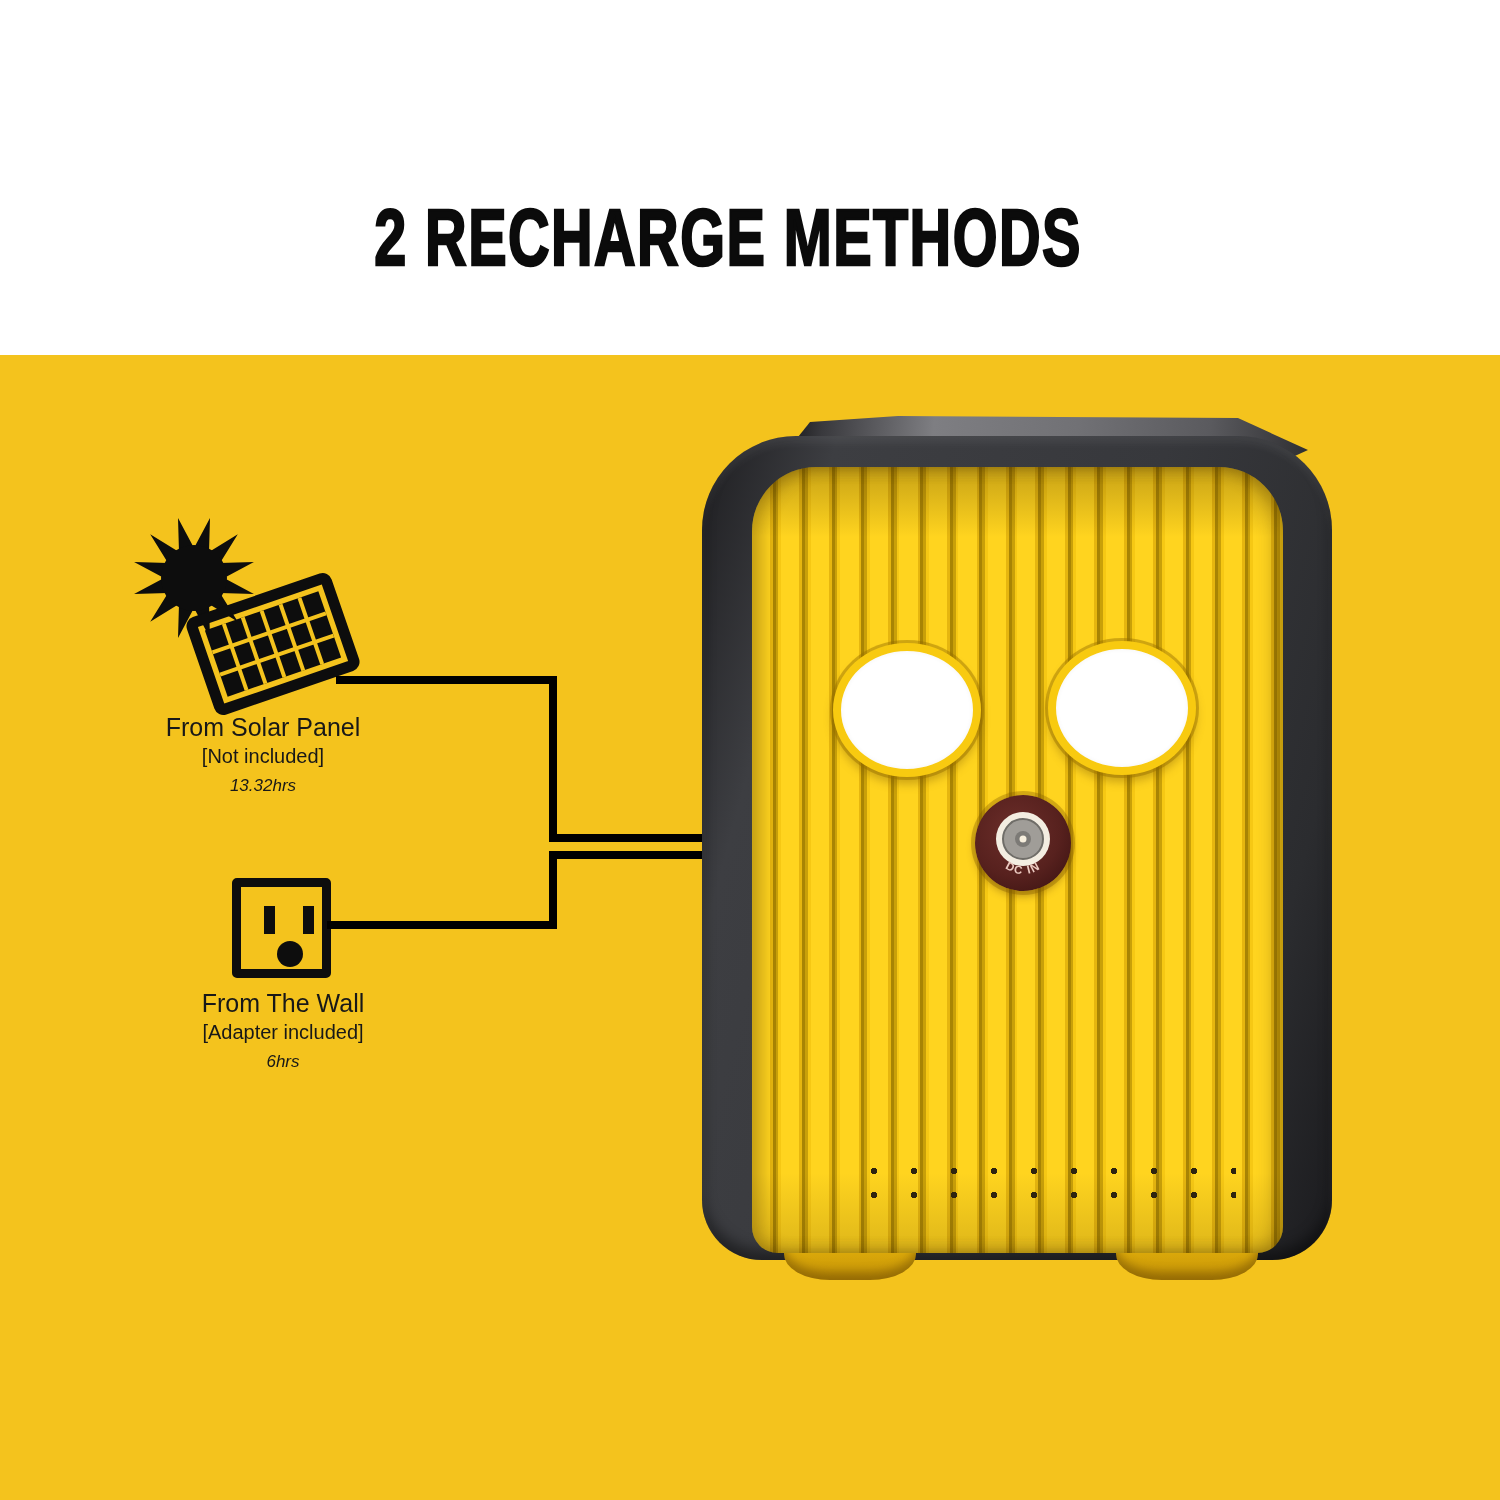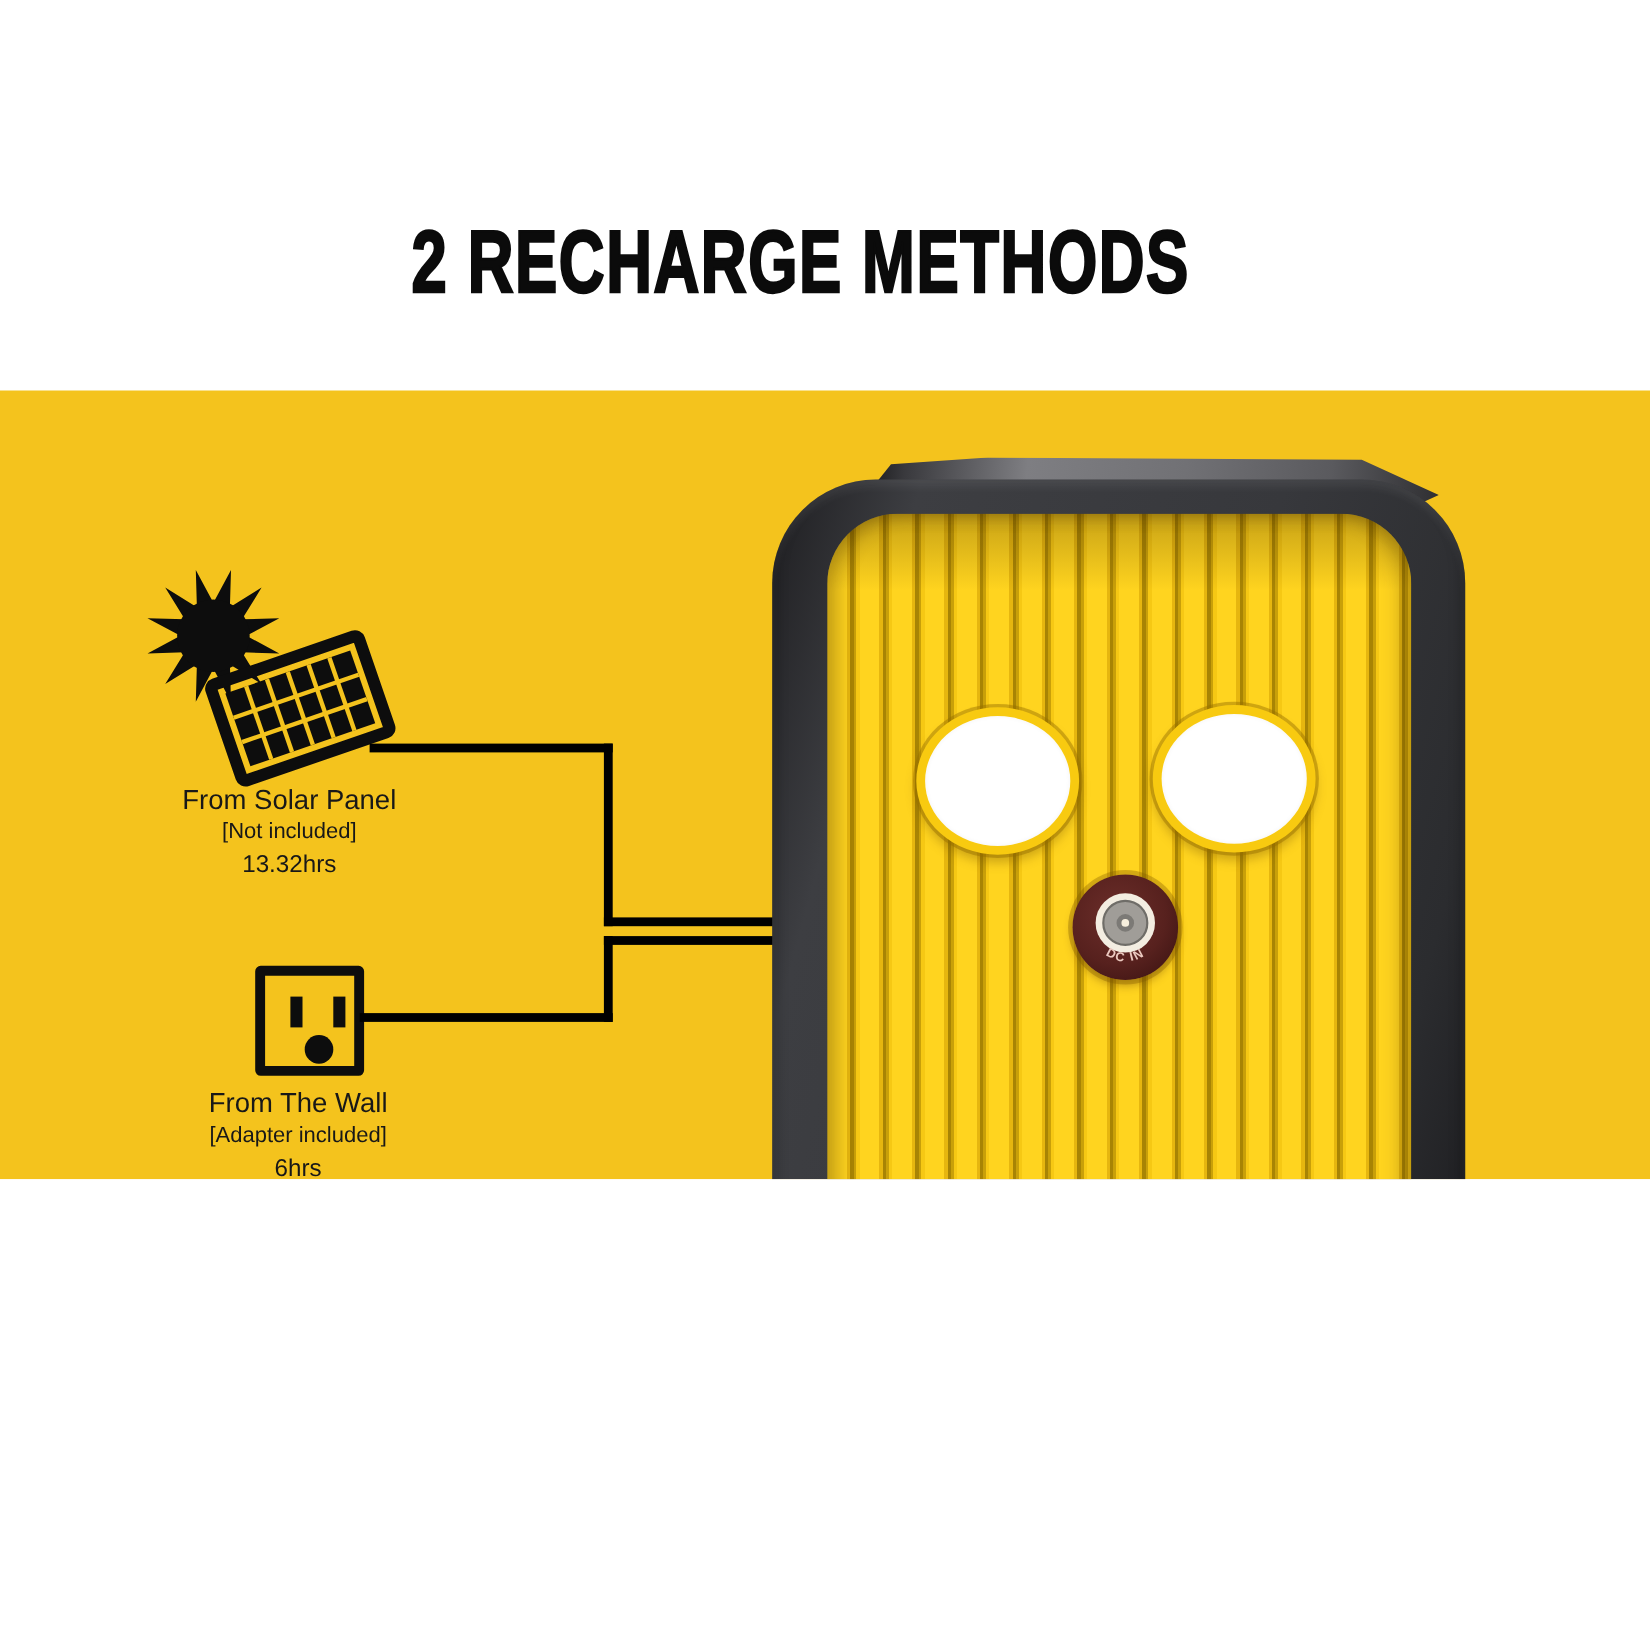--- a/index.html
+++ b/index.html
@@ -1,18 +1,18 @@
 <!DOCTYPE html>
 <html><head>
 <meta charset="utf-8">
 <style>
   * { margin:0; padding:0; box-sizing:border-box; }
   html,body { background:#ffffff; }
   .page {
-    position:relative; width:1500px; height:1072px; overflow:hidden;
+    position:relative; width:1500px; height:1500px; overflow:hidden;
     background:#ffffff; font-family:"Liberation Sans", sans-serif;
   }
   
   .bg-yellow { position:absolute; left:0; top:355px; width:1500px; height:1145px; background:#f4c31d; }
 
   
   .title {
     position:absolute; top:198px; left:0; width:1456px; text-align:center;
     font-size:80px; line-height:80px; font-weight:bold; color:#0b0b0b;
     letter-spacing:2px; -webkit-text-stroke:2.5px #0b0b0b;
@@ -28,23 +28,23 @@
     border:9px solid #0d0d0d; border-radius:5px; }
   .outlet .slot { position:absolute; width:11px; height:28px; background:#0d0d0d; top:19px; }
   .outlet .slot.left { left:23px; }
   .outlet .slot.right { left:62px; }
   .outlet .hole { position:absolute; left:36px; top:54px; width:26px; height:26px; border-radius:50%; background:#0d0d0d; }
 
   
   .method-text { position:absolute; text-align:center; color:#181818; }
   .method-text .m-label { font-size:25px; line-height:30px;text-align:center; }
   .method-text .m-note  { font-size:20px; line-height:29px; }
-  .method-text .m-time  { font-size:22px; line-height:29px; }
+  .method-text .m-time  { font-size:17px; line-height:29px;font-style:italic; }
   .mt-solar { left:118px; top:712px; width:290px; }
-  .mt-wall  { left:126px; top:988px; width:290px; }
+  .mt-wall  { left:138px; top:988px; width:290px; }
 
   
   .line { position:absolute; background:#000; }
   .l-solar-h1 { left:336px; top:676px; width:221px; height:8px; }
   .l-solar-v  { left:549px; top:676px; width:8px;  height:166px; }
   .l-solar-h2 { left:549px; top:834px; width:433px; height:8px; }
   .l-wall-h1  { left:327px; top:921px; width:230px; height:8px; }
   .l-wall-v   { left:549px; top:851px; width:8px;  height:78px; }
   .l-wall-h2  { left:549px; top:851px; width:433px; height:8px; }
 

